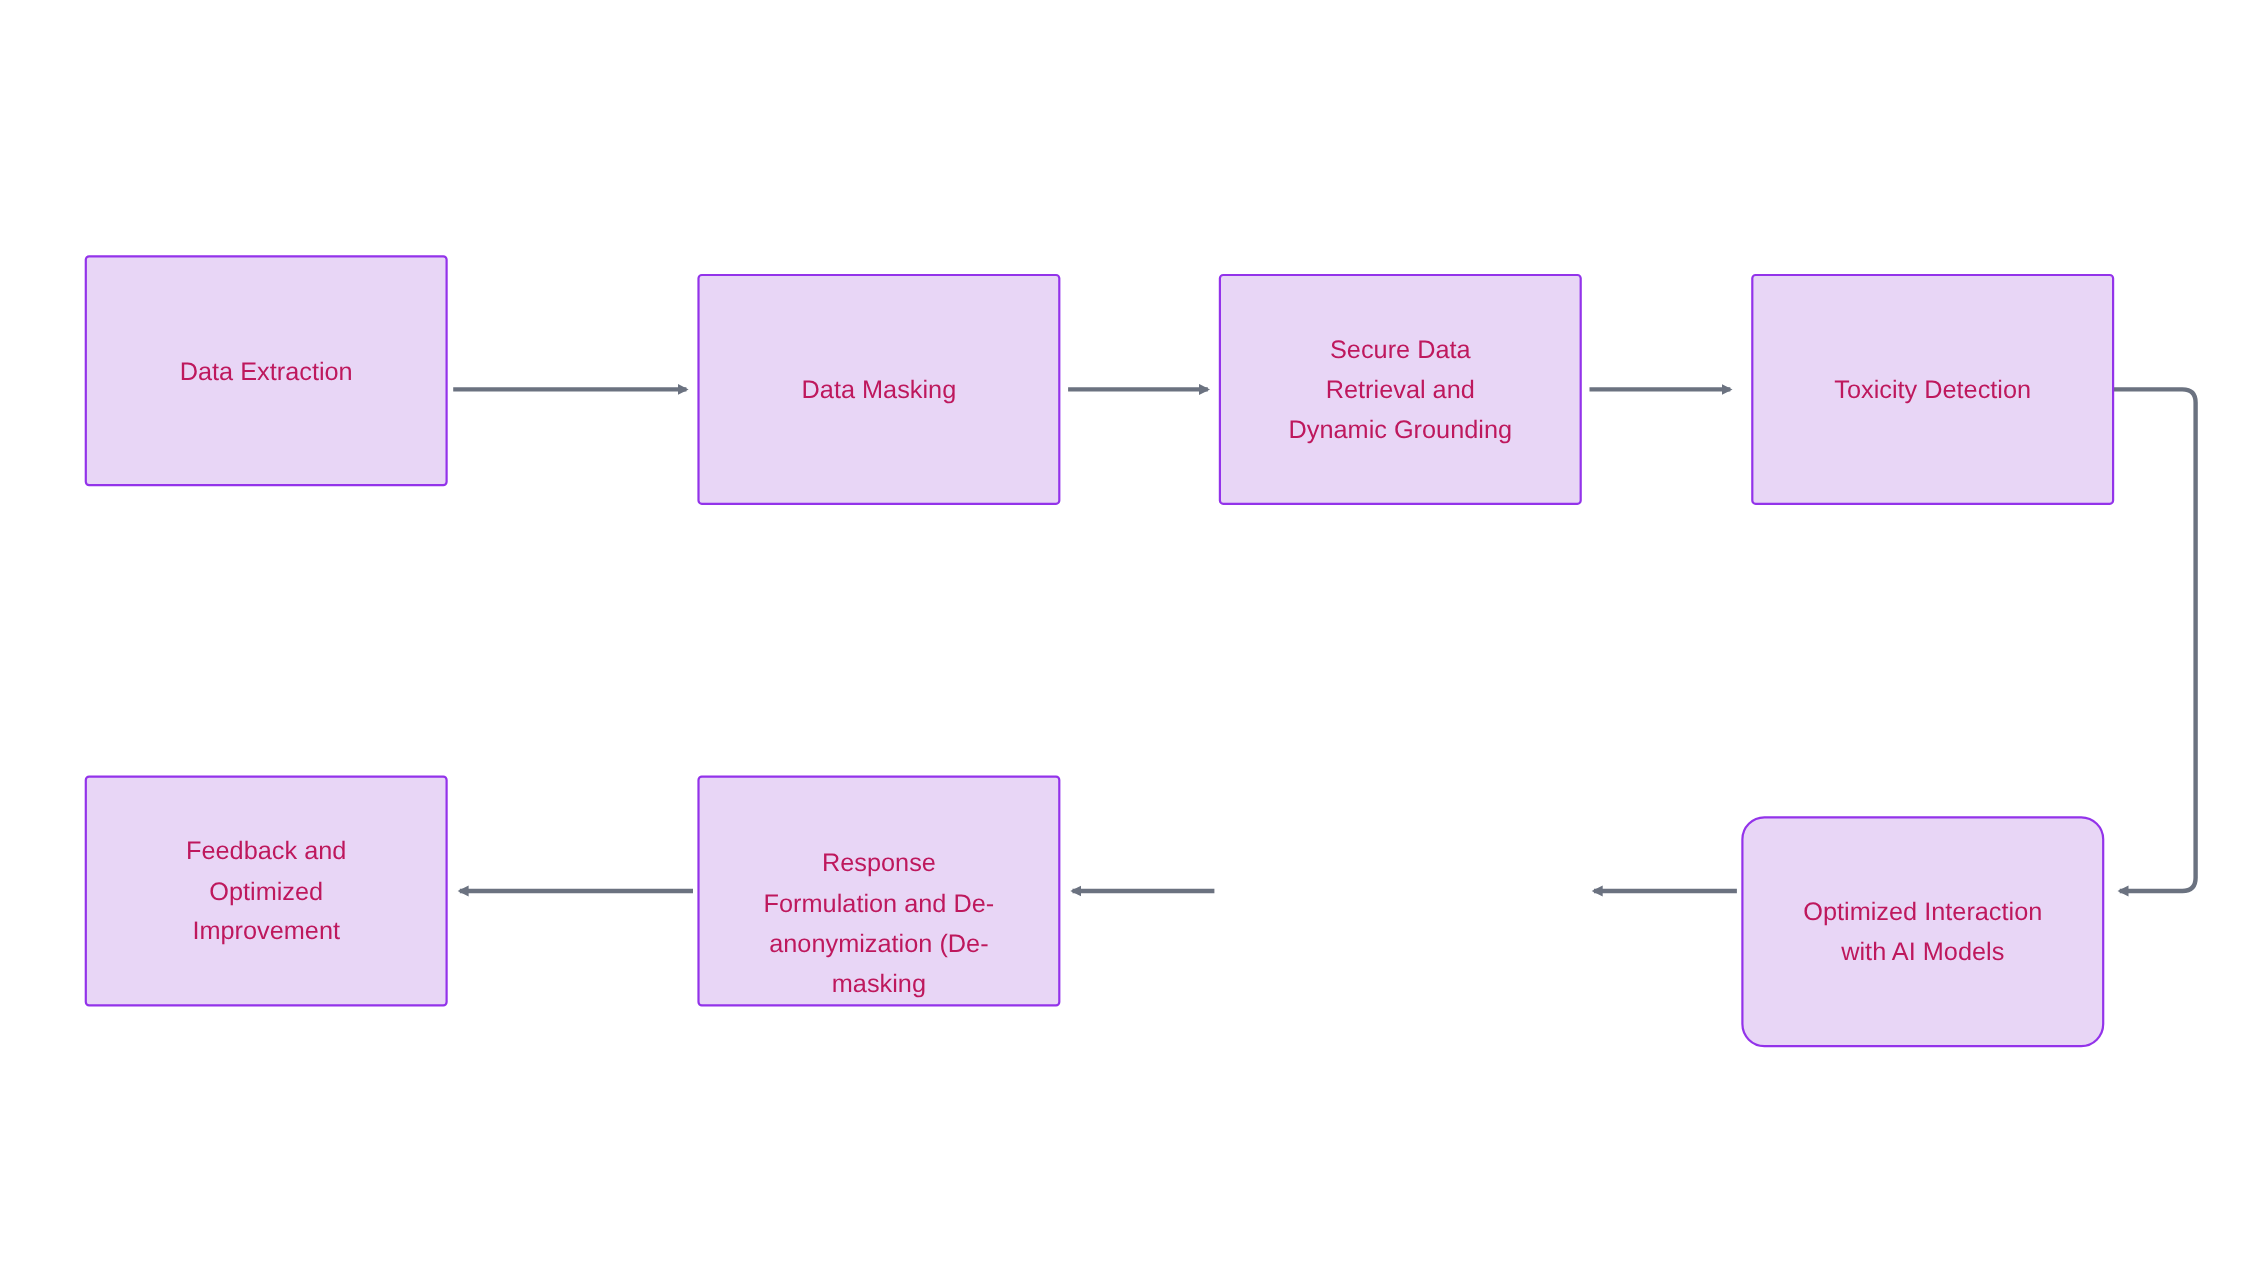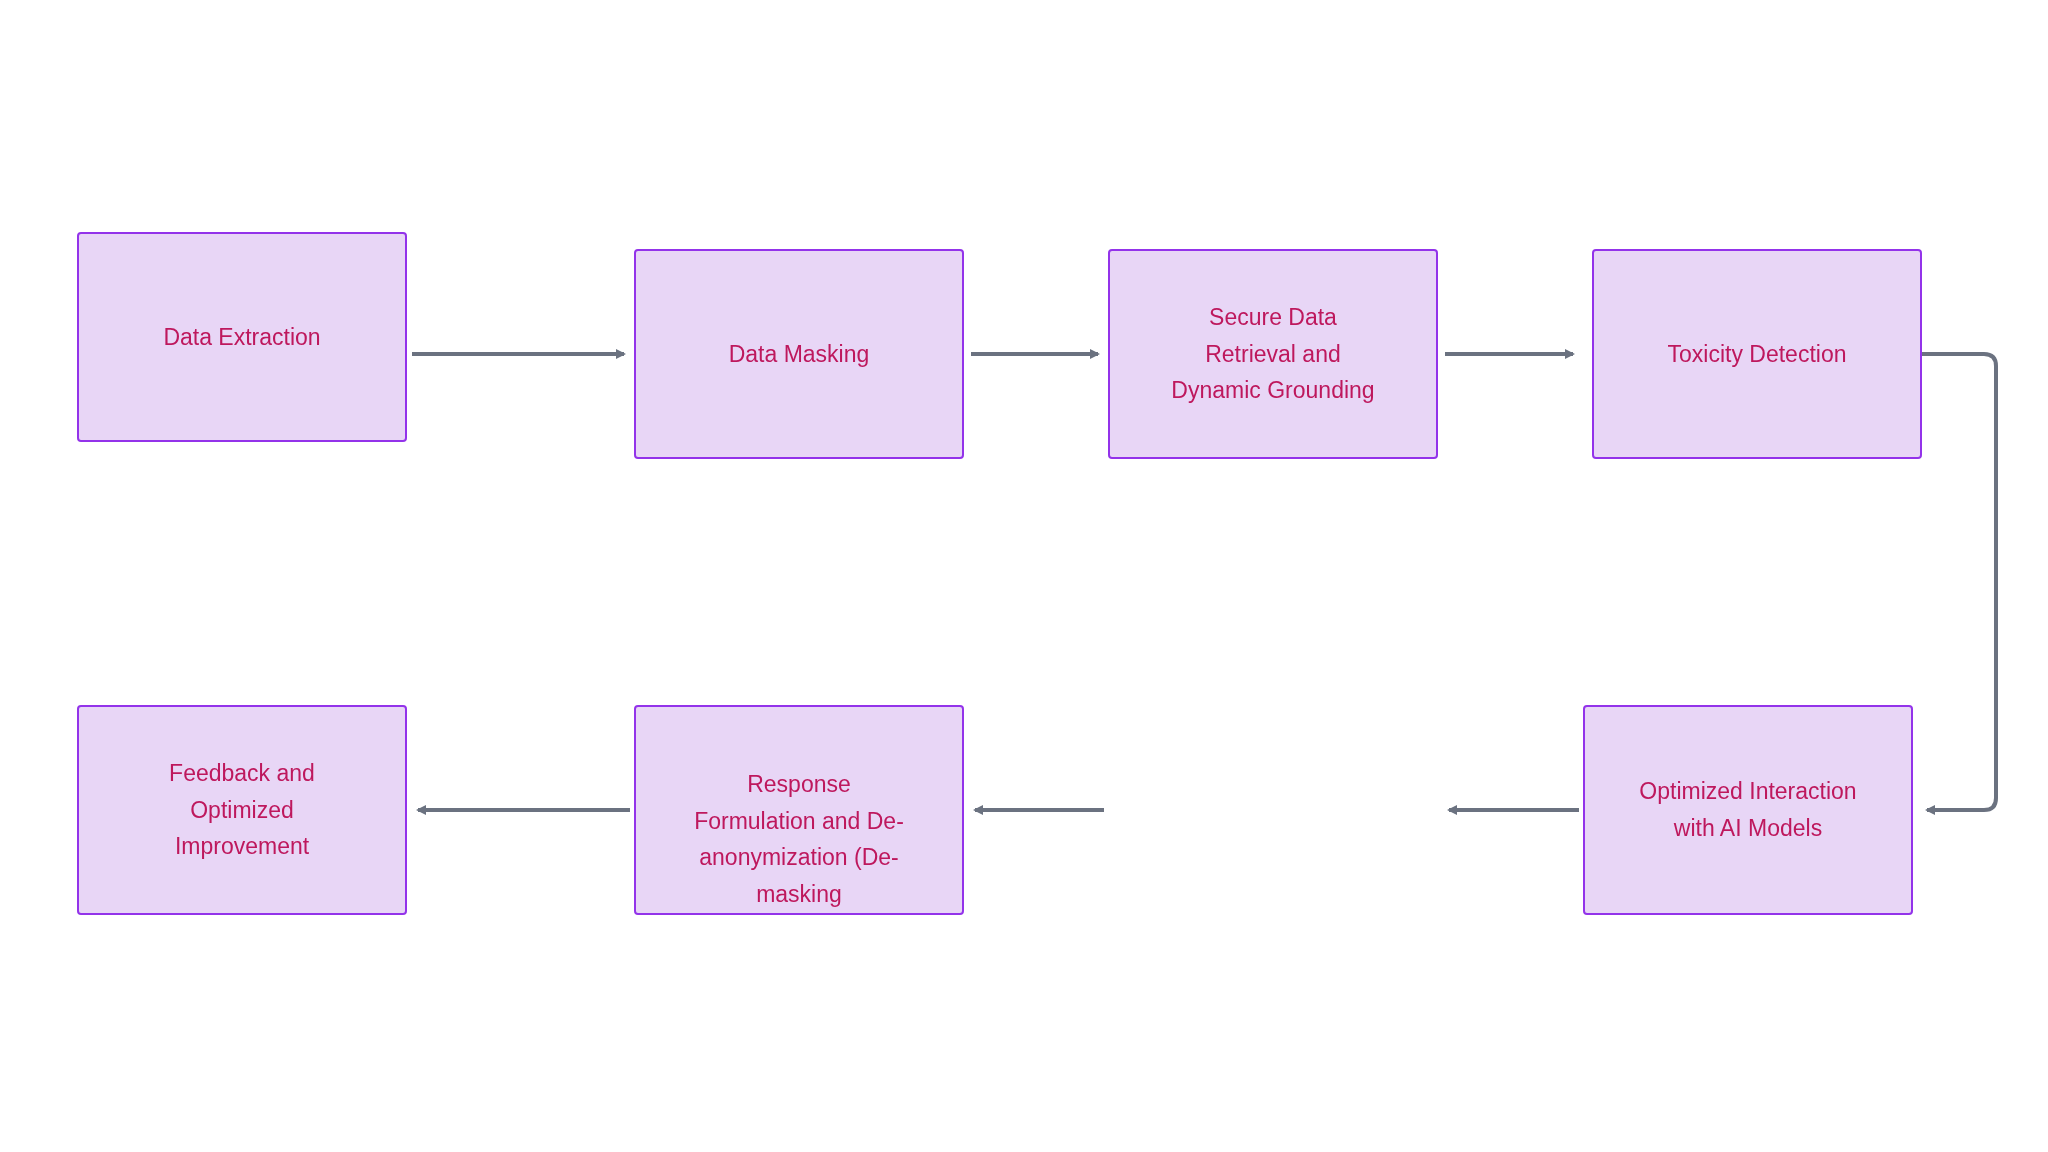--- a/index.html
+++ b/index.html
@@ -40,21 +40,21 @@
     font-size: 23px;
     font-weight: 400;
     line-height: 1.6;
     color: #be185d;
     white-space: pre-line;
   }
   .n0 { left: 77px;   top: 232px; }
   .n1 { left: 634px;  top: 249px; justify-content: center; }
   .n2 { left: 1108px; top: 249px; }
   .n3 { left: 1592px; top: 249px; }
-  .n4 { left: 1583px; top: 705px; }
+  .n4 { left: 1583px; top: 742px; border-radius: 21px; }
   .n5 { left: 1108px; top: 705px; }
   .n6 { left: 634px;  top: 705px; align-items: flex-end; }
   .n7 { left: 77px;   top: 705px; }
   .edge {
     stroke: #6b7280;
     stroke-width: 4;
     fill: none;
   }
 </style>
 </head>

